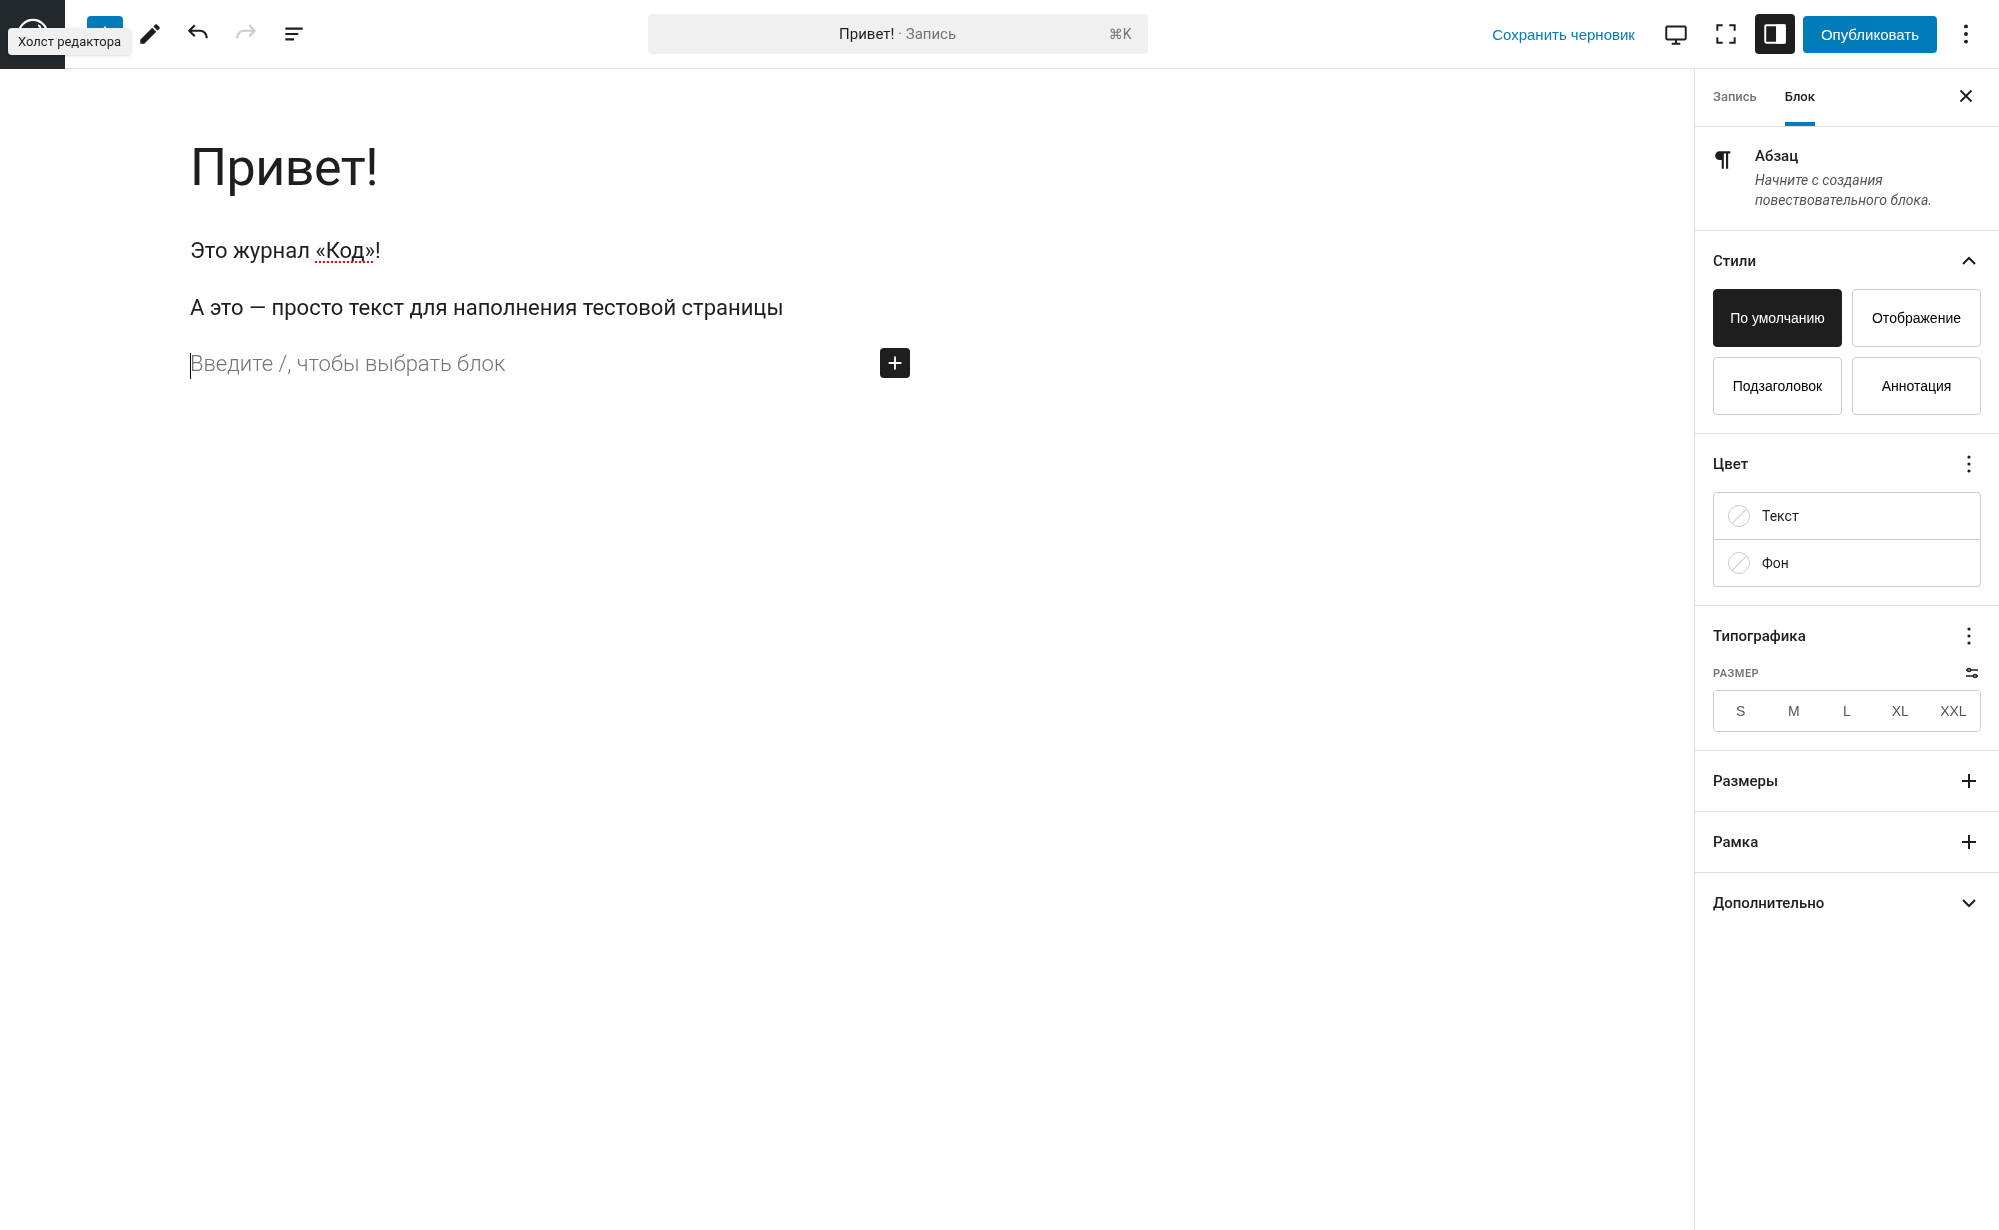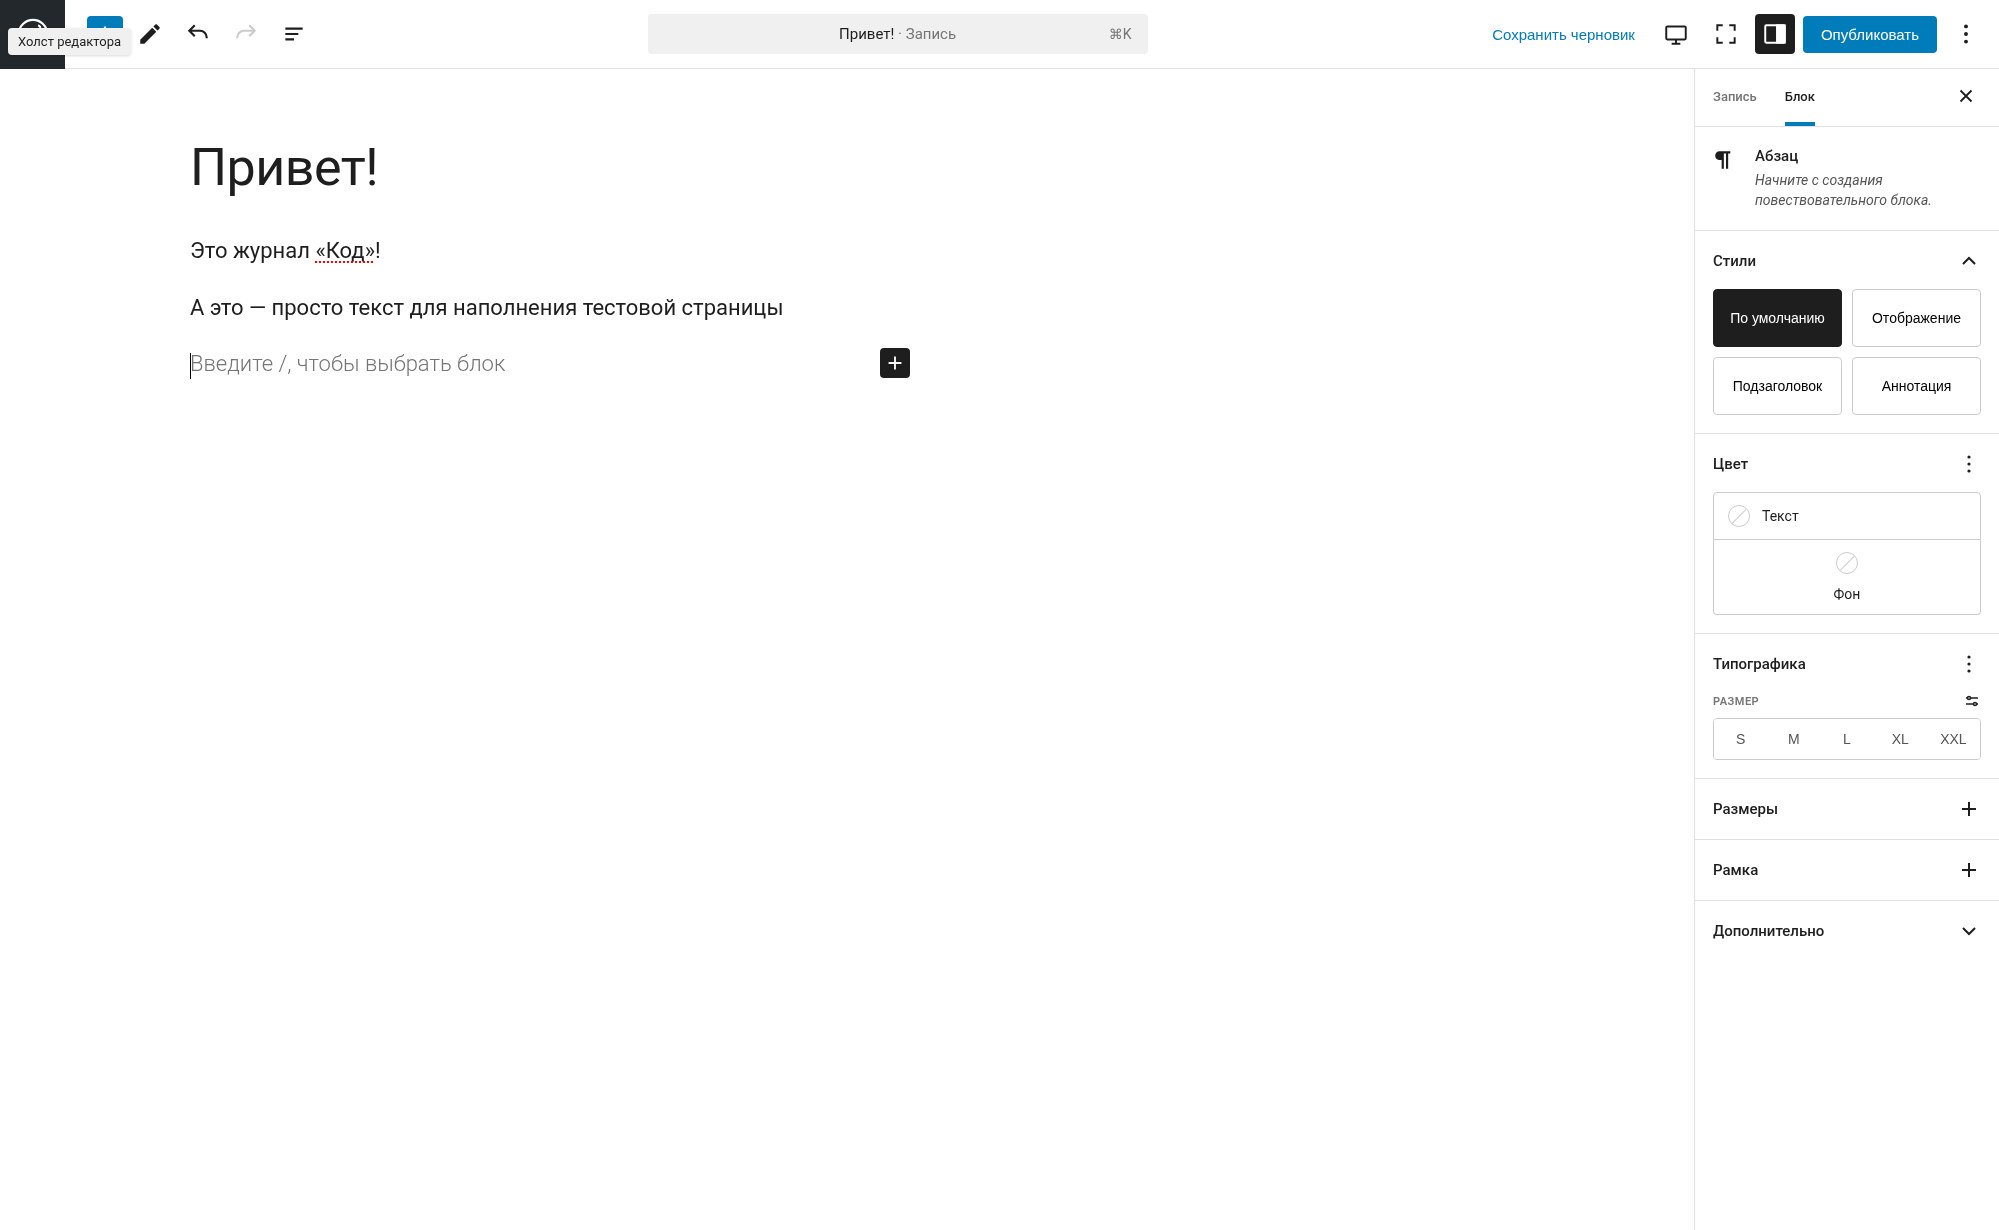--- a/index.html
+++ b/index.html
@@ -262,21 +262,21 @@
   .style-btn.active { background: #1e1e1e; color: #fff; border-color: #1e1e1e; }
   .color-item {
     display: flex;
     align-items: center;
     padding: 12px 14px;
     border: 1px solid #ccc;
     cursor: pointer;
     gap: 12px;
   }
   .color-item:first-of-type { border-radius: 4px 4px 0 0; }
-  .color-item:last-of-type { border-top: none; border-radius: 0 0 4px 4px; flex-direction: column; }
+  .color-item:last-of-type { border-top: none; border-radius: 0 0 4px 4px; }
   .color-swatch {
     width: 22px;
     height: 22px;
     border-radius: 50%;
     border: 1px solid #ccc;
     position: relative;
     background: #fff;
   }
   .color-swatch::after {
     content: "";

